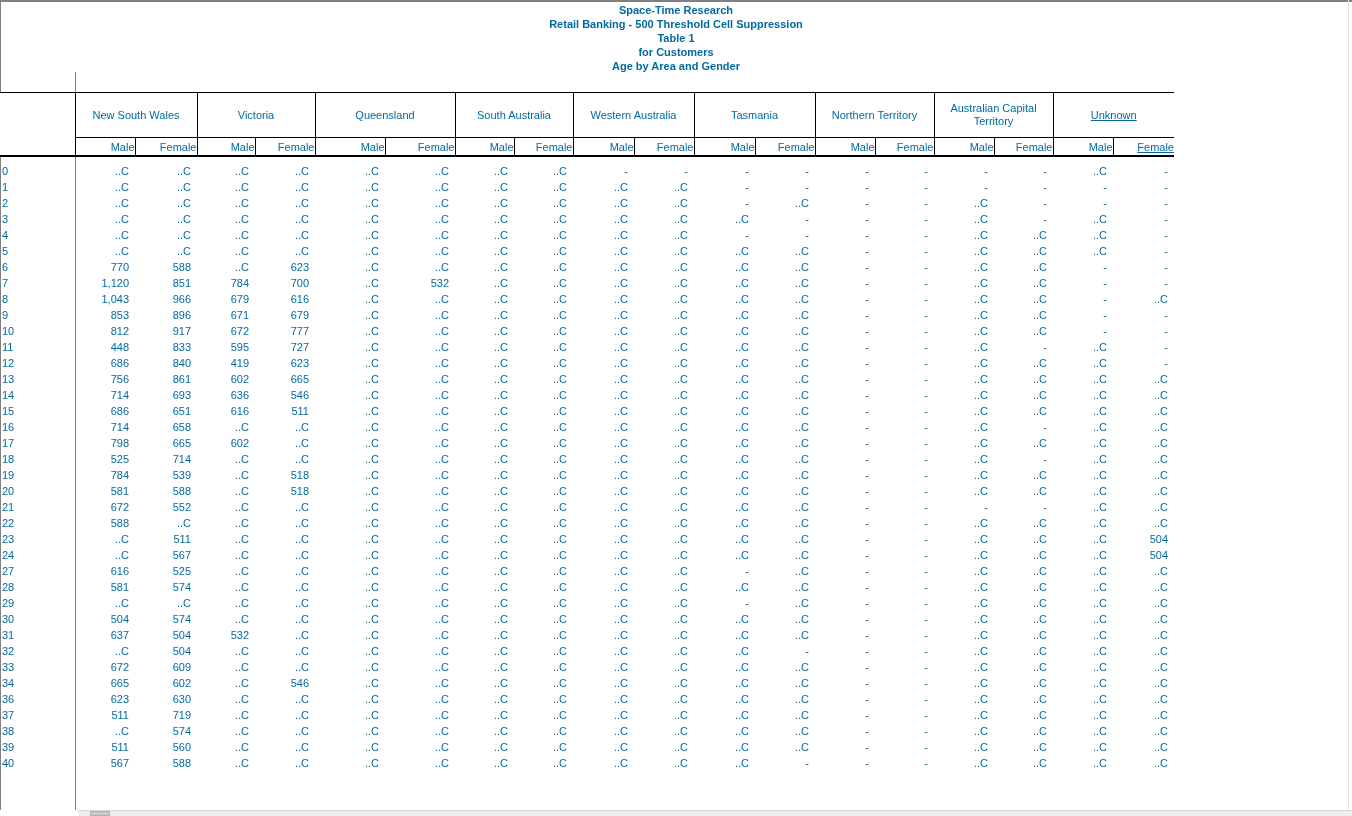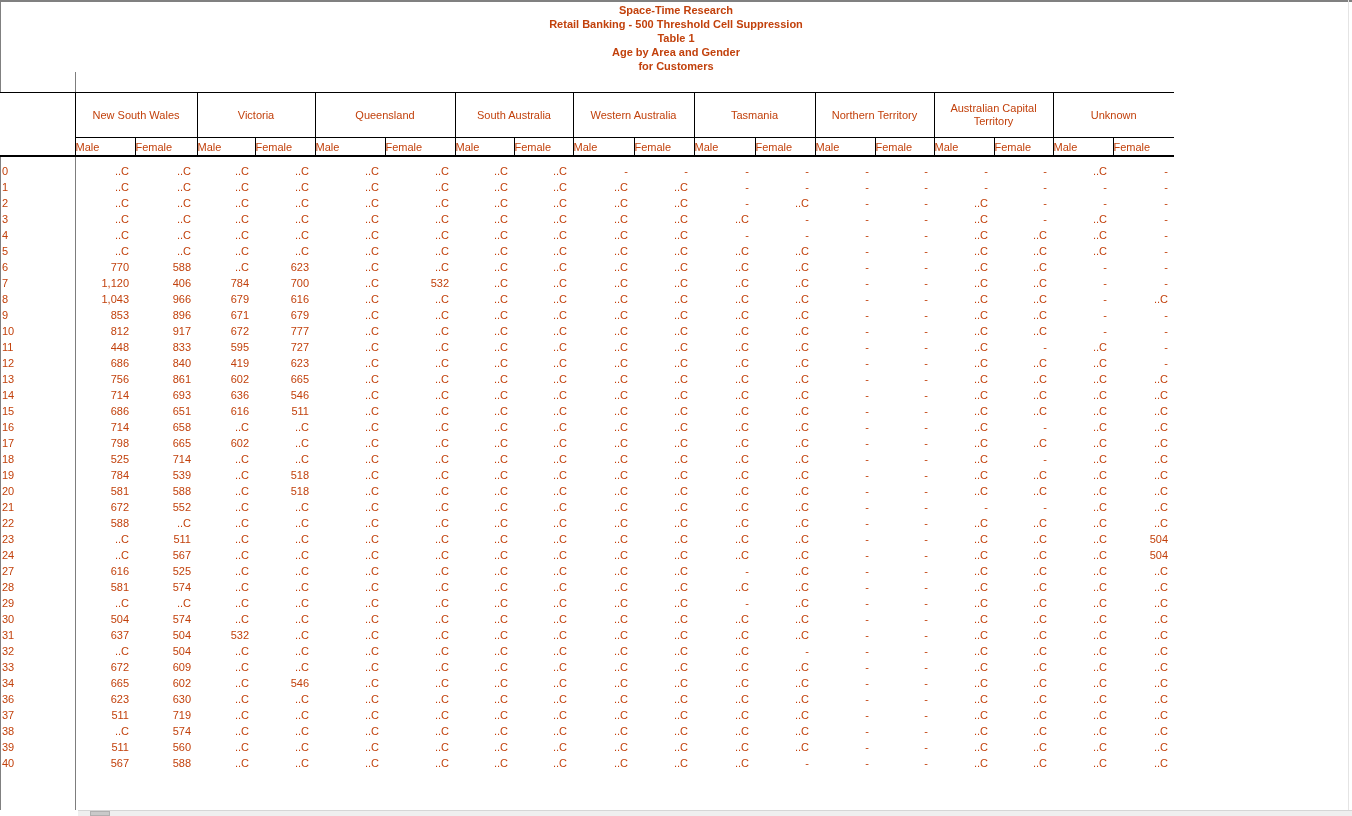--- a/index.html
+++ b/index.html
@@ -1,41 +1,41 @@
 <!DOCTYPE html>
 <html><head>
 <meta charset="utf-8">
 <style>
   html,body { margin:0; padding:0; background:#ffffff; }
   .screen {
     position:relative; width:1352px; height:816px; background:#ffffff;
-    font-family:"Liberation Sans", sans-serif; color:#c2410c; overflow:hidden;
+    font-family:"Liberation Sans", sans-serif; color:#0369a1; overflow:hidden;
   }
   
   .top-border    { position:absolute; top:0; left:0; width:1352px; height:2px; background:#808080; }
   .left-border   { position:absolute; top:0; left:0; width:1px; height:810px; background:#808080; }
   .right-border  { position:absolute; top:0; left:1348px; width:1px; height:810px; background:#e4e4e4; }
   .pane-vline    { position:absolute; top:72px; left:75px; width:1px; height:738px; background:#7d7d7d; }
 
   
   .titleblock { position:absolute; top:3px; left:0; width:1352px; text-align:center;
                 font-size:11px; font-weight:bold; line-height:14px; }
 
   
   table.grid { position:absolute; top:92px; left:0; border-collapse:collapse; table-layout:fixed;
                font-size:11px; }
   table.grid th, table.grid td { padding:0; font-weight:normal; overflow:hidden; }
 
   thead th.area { border:1px solid #000; height:44px; text-align:center; vertical-align:middle;
                   font-size:11px; line-height:13px; background:#fff; }
   thead th.corner1 { border-top:1px solid #000; border-right:1px solid #000; background:#fff; }
   thead th.sub  { border:1px solid #000; border-bottom:2px solid #000; height:17px;
-                  text-align:left; vertical-align:middle; background:#fff; }
+                  text-align:right; vertical-align:middle; background:#fff; }
   thead th.corner2 { border-right:1px solid #000; border-bottom:2px solid #000; background:#fff; }
-  thead th.no-r { border-right:none; }
+  thead th.no-r { border-right:none;text-decoration:underline; }
 
   tbody tr.spacer td { height:6px; line-height:6px; }
   tbody th.rowlabel { text-align:left; padding-left:2px; height:16px; line-height:16px; font-size:11px; }
   tbody td.cell { text-align:right; padding-right:6px; height:16px; line-height:16px;
                   font-size:11px; white-space:nowrap; }
 
   
   .hscroll { position:absolute; top:810px; left:78px; width:1274px; height:6px;
              background:#efefef; border-top:1px solid #d6d6d6; box-sizing:border-box; }
   .hthumb  { position:absolute; top:0; left:12px; width:20px; height:5px;
@@ -47,22 +47,22 @@
 <div class="screen">
   <div class="top-border"></div>
   <div class="left-border"></div>
   <div class="right-border"></div>
   <div class="pane-vline"></div>
 
   <div class="titleblock">
     <div>Space-Time Research</div>
     <div>Retail Banking - 500 Threshold Cell Suppression</div>
     <div>Table 1</div>
+    <div>for Customers</div>
     <div>Age by Area and Gender</div>
-    <div>for Customers</div>
   </div>
 
   <table class="grid">
     <colgroup id="cols">
         <col style="width: 75px;">
         <col style="width: 60px;">
         <col style="width: 62px;">
         <col style="width: 58px;">
         <col style="width: 60px;">
         <col style="width: 70px;">
@@ -262,21 +262,21 @@
           <td class="cell">-</td>
           <td class="cell">-</td>
           <td class="cell">..C</td>
           <td class="cell">..C</td>
           <td class="cell">-</td>
           <td class="cell">-</td>
         </tr>
         <tr>
           <th class="rowlabel">7</th>
           <td class="cell">1,120</td>
-          <td class="cell">406</td>
+          <td class="cell">851</td>
           <td class="cell">784</td>
           <td class="cell">700</td>
           <td class="cell">..C</td>
           <td class="cell">532</td>
           <td class="cell">..C</td>
           <td class="cell">..C</td>
           <td class="cell">..C</td>
           <td class="cell">..C</td>
           <td class="cell">..C</td>
           <td class="cell">..C</td>

